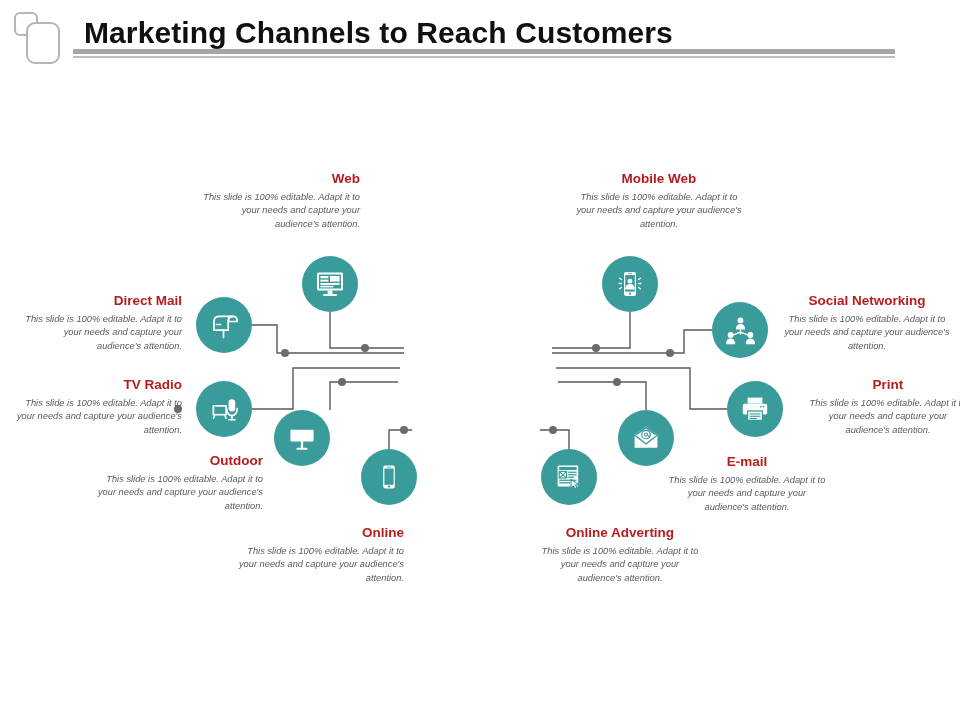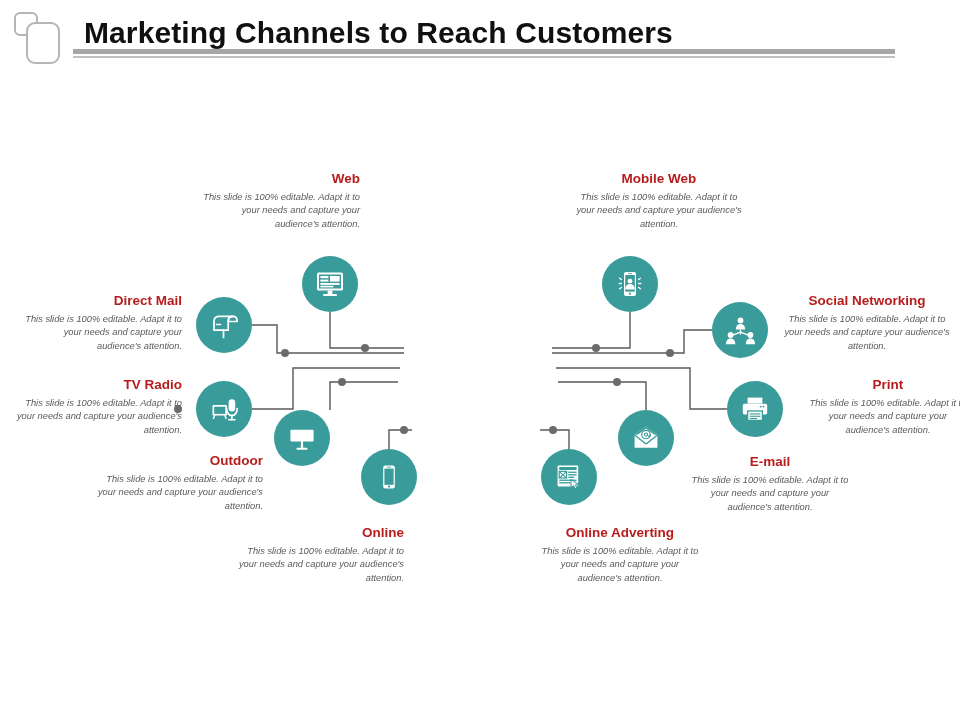--- a/index.html
+++ b/index.html
@@ -240,21 +240,21 @@
         <path d="M3.6 11.8 L15 3.2 L26.4 11.8 L26.4 24.4 L3.6 24.4 Z" fill="#fff"></path>
         <path d="M3.6 11.8 L15 3.2 L26.4 11.8" fill="#3a9b9b"></path>
         <path d="M15 5.6 L24.4 12.6 L24.4 17 L5.6 17 L5.6 12.6 Z" fill="#fff"></path>
         <circle cx="15" cy="11.6" r="4.3" fill="none" stroke="#3a9b9b" stroke-width="1.2"></circle>
         <circle cx="15" cy="11.6" r="1.6" fill="none" stroke="#3a9b9b" stroke-width="1.1"></circle>
         <path d="M19.3 11.6 C19.3 13.6 17.8 13.6 17.2 12.6" fill="none" stroke="#3a9b9b" stroke-width="1.1"></path>
         <path d="M3.6 24.4 L14.2 16.2 L15 16.2 L15.8 16.2 L26.4 24.4 Z" fill="#fff"></path>
         <path d="M3.6 12 L14.4 20.6 L15.6 20.6 L26.4 12" fill="none" stroke="#3a9b9b" stroke-width="1.3"></path>
       </svg>
     </div>
-    <div class="tblock ta-left" style="left:690px; top:455px; width:160px;">
+    <div class="tblock ta-left" style="left:667px; top:455px; width:160px;">
       <div class="t-head">E-mail</div>
       <div class="t-body">This slide is 100% editable. Adapt it to your needs and capture your audience's attention.</div>
     </div>
 
     <div class="bubble" style="left:712px; top:302px; width:56px; height:56px;">
       <svg width="31" height="31" viewBox="0 0 31 31">
         <g fill="#fff">
           <circle cx="15.5" cy="5.4" r="2.9"></circle>
           <path d="M15.5 9 C12.2 9 11 11.4 10.8 14.6 L20.2 14.6 C20 11.4 18.8 9 15.5 9 Z"></path>
           <circle cx="5.6" cy="20" r="2.9"></circle>

